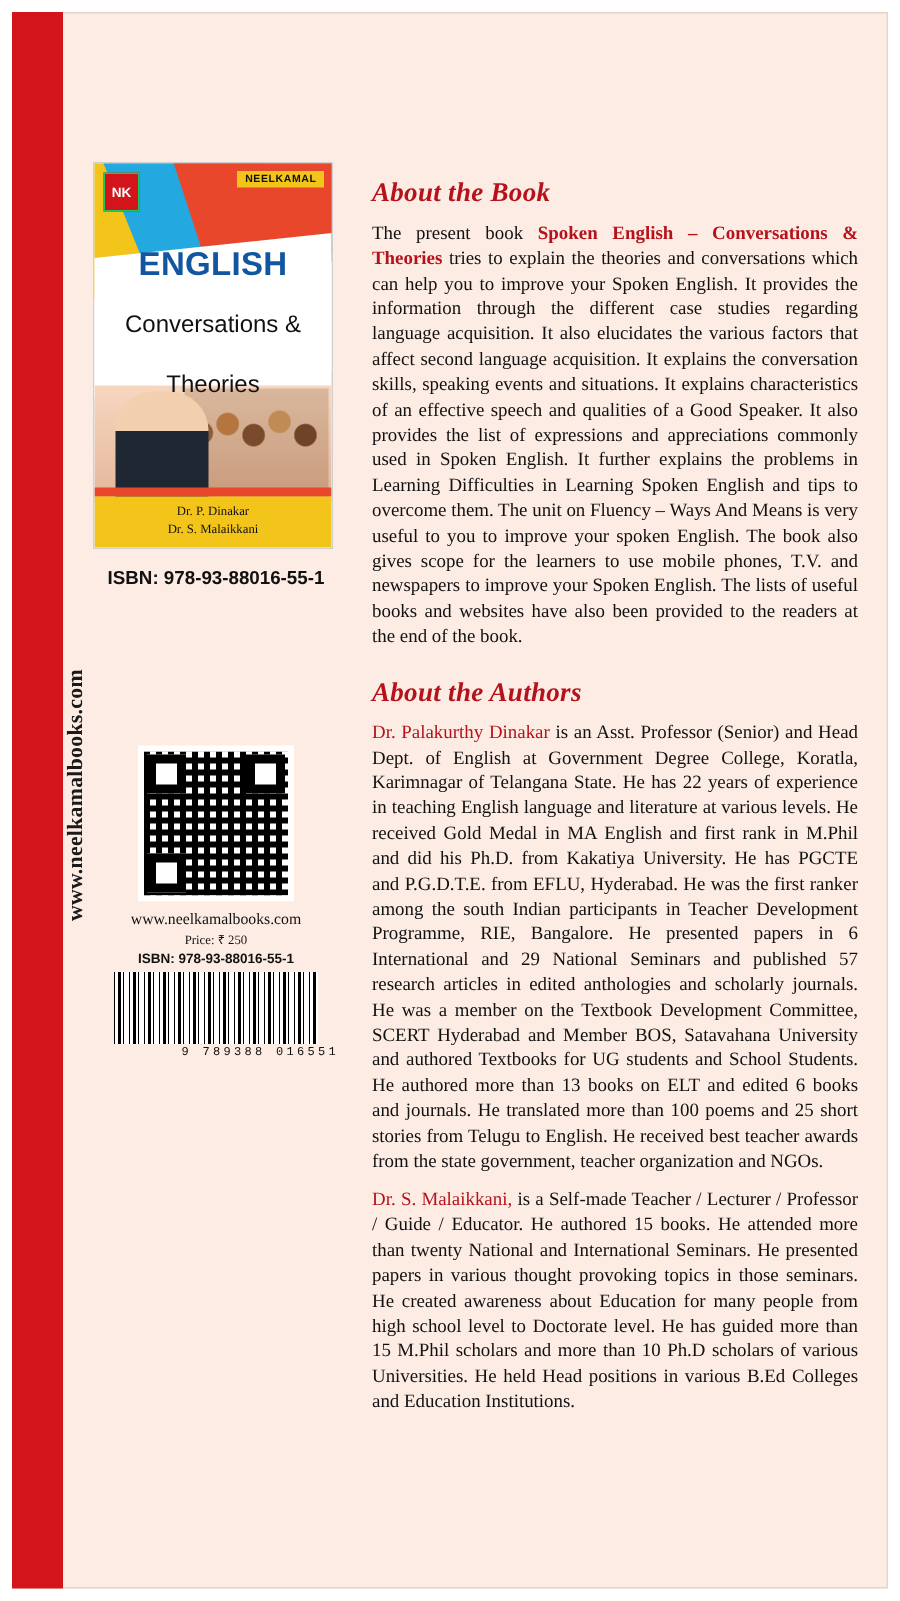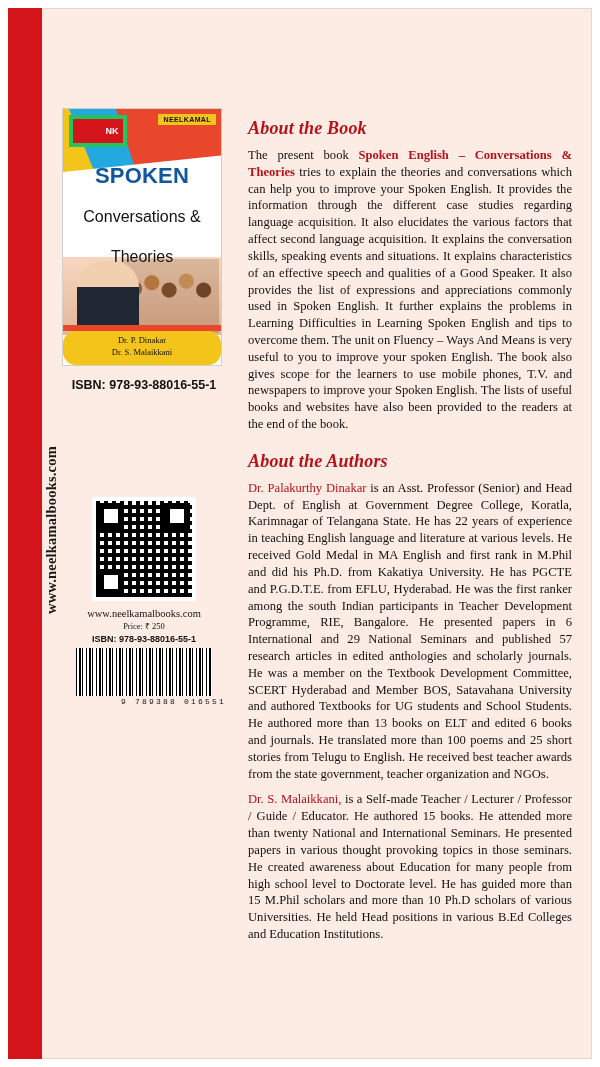--- a/index.html
+++ b/index.html
@@ -102,29 +102,28 @@
     left: -12px; top: 54px;
     width: 200px; height: 92px;
     background: #ffffff;
     transform: rotate(-6deg);
   }
   .pub-logo {
     position: absolute;
     left: 6px; top: 6px;
     width: 22px; height: 24px;
     background: #d3141b;
-    border: 4px solid #22c55e;
+    border: 1px solid #22c55e;
     color: #fff;
     font-size: 9px;
     font-weight: bold;
     display: flex;
     align-items: center;
     justify-content: center;
     font-family: "Liberation Sans", sans-serif;
-    padding-left: 28px;
   }
   .pub-name {
     position: absolute;
     right: 5px; top: 5px;
     background: #f3c41a;
     color: #111;
     font-family: "Liberation Sans", sans-serif;
     font-size: 7px;
     font-weight: bold;
     letter-spacing: 0.4px;
@@ -180,21 +179,20 @@
     border-radius: 26px 26px 0 0;
   }
   .cover-bottom {
     position: absolute;
     left: 0; right: 0; bottom: 0;
     height: 34px;
     background: #f3c41a;
     text-align: center;
     padding-top: 3px;
     box-sizing: border-box;
-    border-radius: 13px;
   }
   .cover-bottom div {
     font-family: "Liberation Serif", serif;
     font-size: 8.5px;
     color: #111;
     line-height: 1.45;
   }
   .cover-red-strip {
     position: absolute;
     left: 0; bottom: 34px;
@@ -346,21 +344,21 @@
   <div class="left-col">
 
     <div class="cover">
       <div class="cover-diag1"></div>
       <div class="cover-diag2"></div>
       <div class="cover-diag3"></div>
       <div class="cover-white-band"></div>
       <div class="pub-logo">NK</div>
       <div class="pub-name">NEELKAMAL</div>
       <div class="cover-title">
-        <div class="t1">SPOKEN</div>
+        <div class="t1">ENGLISH</div>
         <div class="t2">Conversations &amp;</div>
         <div class="t2">Theories</div>
       </div>
       <div class="cover-photo"></div>
       <div class="cover-people"></div>
       <div class="cover-speaker"></div>
       <div class="cover-red-strip"></div>
       <div class="cover-bottom">
         <div>Dr. P. Dinakar</div>
         <div>Dr. S. Malaikkani</div>

